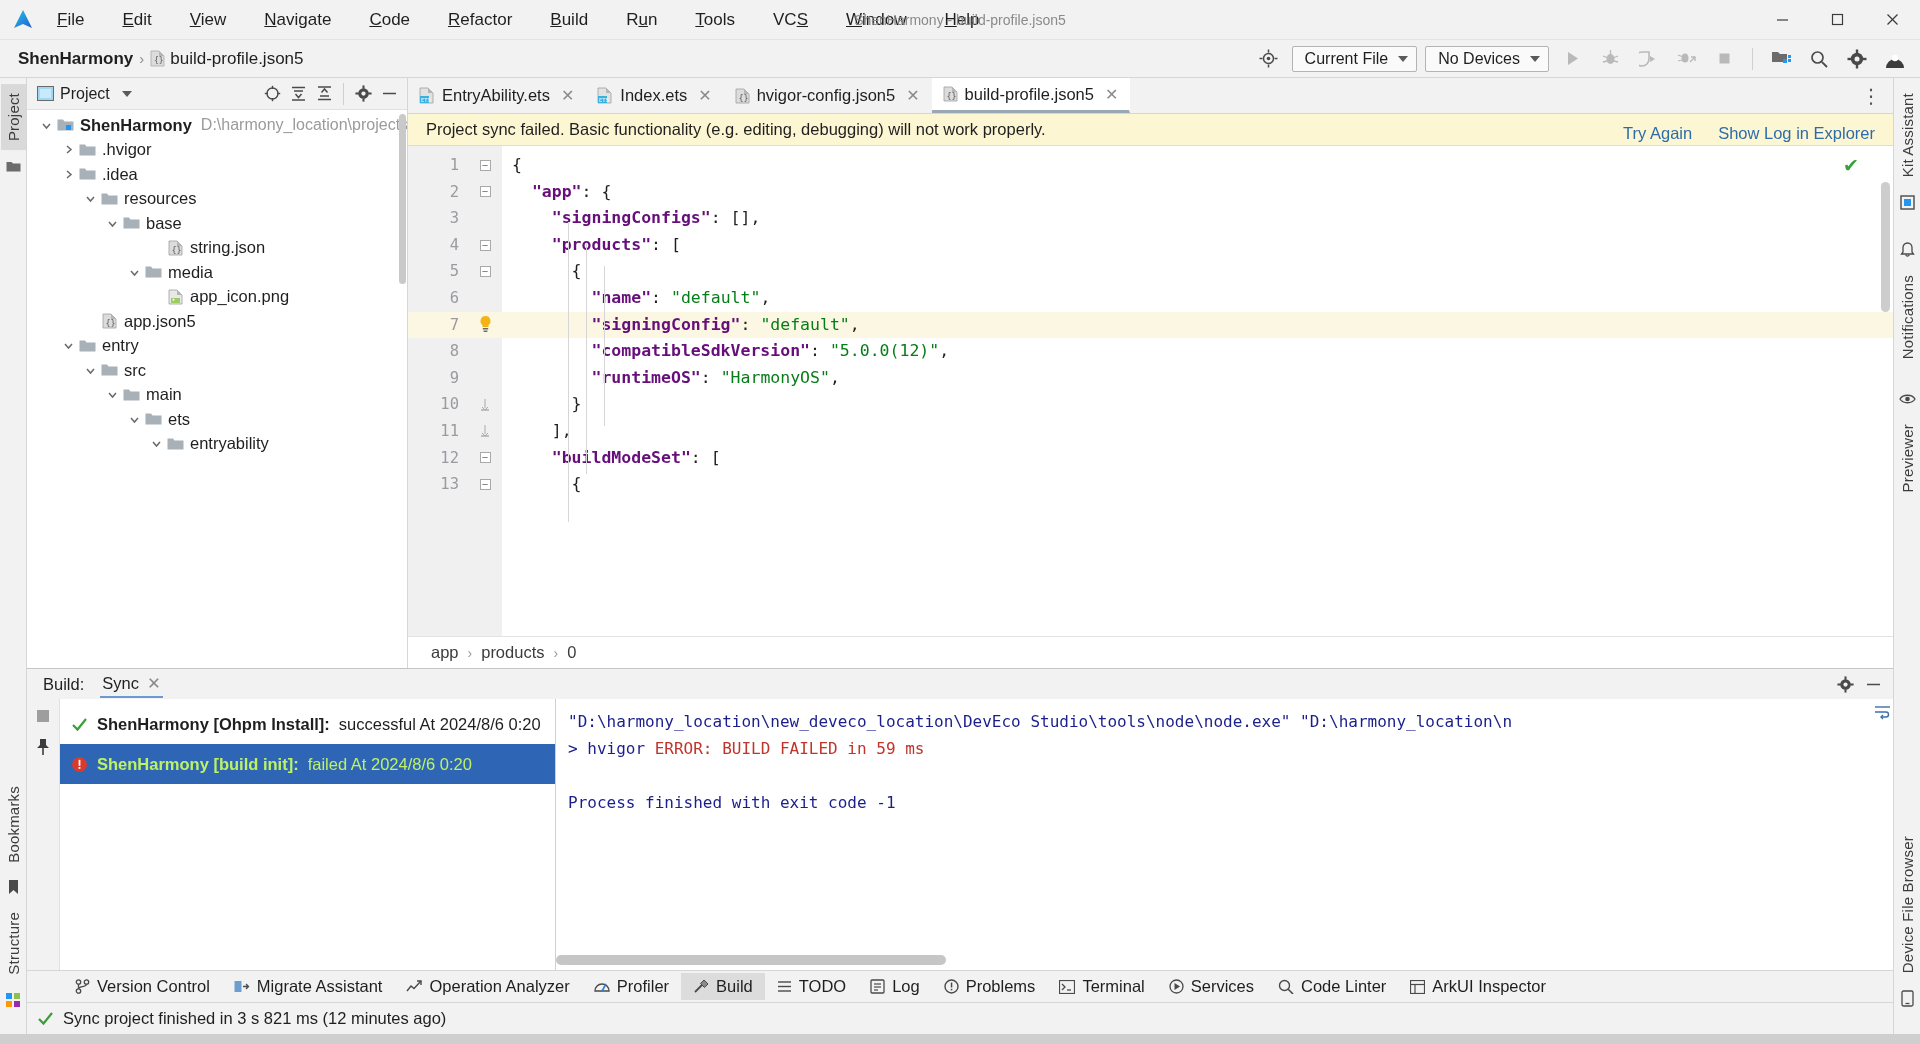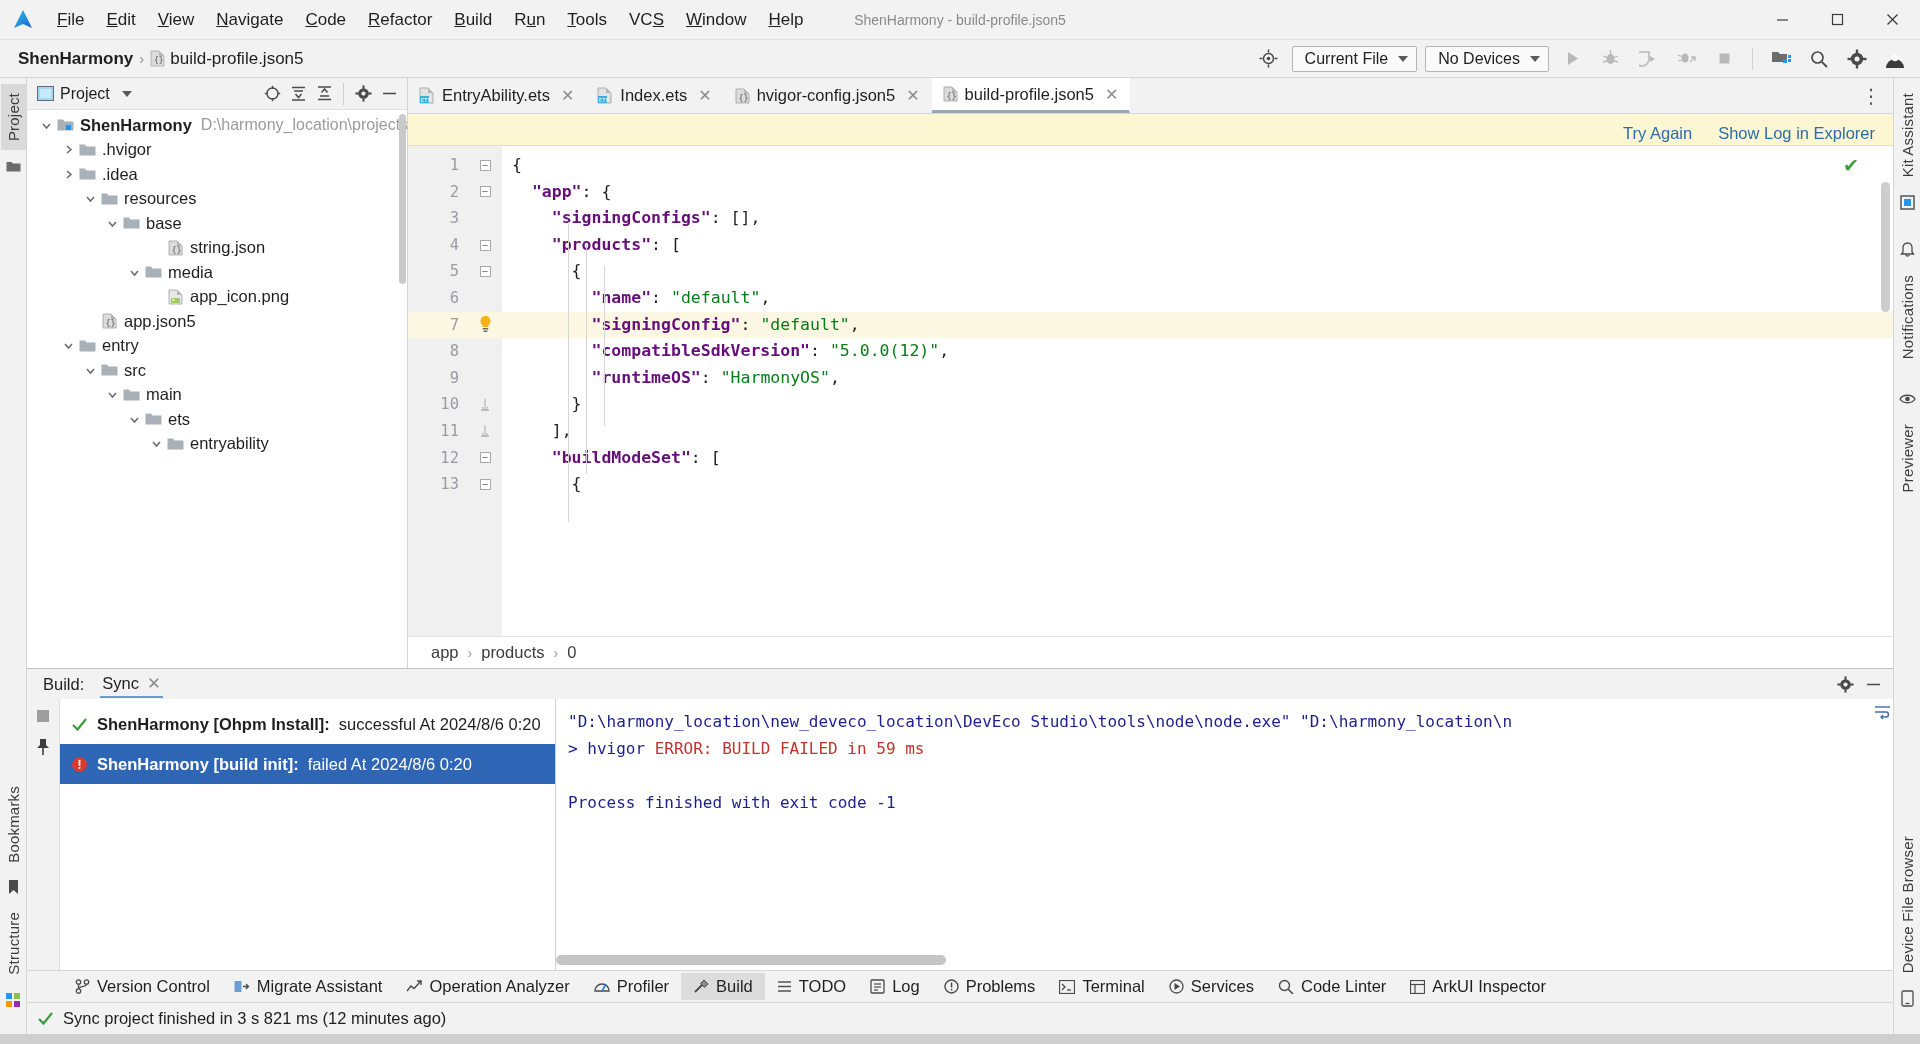--- a/index.html
+++ b/index.html
@@ -11,21 +11,21 @@
     background:#f2f2f2;
   }
   .app { width:1920px; height:1044px; display:flex; flex-direction:column; background:#f2f2f2; }
 
   
   .titlebar {
     height:40px; min-height:40px; display:flex; align-items:center;
     background:#f2f2f2; border-bottom:1px solid #e3e3e3; position:relative;
   }
   .logo { width:46px; display:flex; align-items:center; justify-content:center; }
-  .menu { display:flex; align-items:center; gap:0px; }
+  .menu { display:flex; align-items:center; gap:16px; }
   .menu-item {
     padding:4px 11px; font-size:17px; color:#1f1f1f; cursor:default; line-height:20px;
   }
   .menu-item u { text-decoration:underline; }
   .win-title {
     position:absolute; left:0; right:0; text-align:center; color:#8a8a8a; font-size:14px;
     pointer-events:none;
   }
   .win-ctl { margin-left:auto; display:flex; align-items:center; height:40px; z-index:2;}
   .win-btn { width:55px; height:40px; display:flex; align-items:center; justify-content:center; color:#3c3c3c;}
@@ -146,21 +146,21 @@
   .build-head { height:30px; min-height:30px; display:flex; align-items:center; gap:16px; padding:0 8px 0 16px; }
   .build-label { font-size:16.5px; color:#1f1f1f; }
   .build-tab { font-size:16.5px; color:#1f1f1f; display:flex; align-items:center; gap:8px; border-bottom:2px solid #6b9bd2; padding:3px 2px; }
   .build-tab .x { color:#8a8a8a; }
   .build-head-icons { margin-left:auto; display:flex; align-items:center; gap:4px; }
   .build-body { flex:1; display:flex; min-height:0; background:#fff; }
   .build-left { width:529px; min-width:529px; border-right:1px solid #d0d0d0; display:flex; background:#fff;}
   .bl-strip { width:33px; background:#f2f2f2; border-right:1px solid #e0e0e0; display:flex; flex-direction:column; align-items:center; padding-top:9px; gap:14px;}
   .bl-list { flex:1; padding-top:5px; }
   .brow { height:40px; display:flex; align-items:center; gap:9px; padding:0 11px; font-size:16.5px; }
-  .brow.sel { background:#2f65b5; color:#ffffff; }
+  .brow.sel { background:#2f65b5; color:#bef264; }
   .brow b { font-weight:bold; }
   .build-right { flex:1; position:relative; overflow:hidden; background:#fff; font-family:"DejaVu Sans Mono", monospace; font-size:16px; padding:9px 0 0 12px;}
   .cons-line { height:27px; line-height:27px; white-space:pre; }
   .cons-dark { color:#1b1f8c; }
   .cons-red { color:#c0342b; }
   .cons-blue { color:#1b1f8c; }
   .hscroll { position:absolute; left:0; bottom:5px; height:10px; width:390px; background:#c6c6c6; border-radius:5px; margin-left:0px;}
   .build-right-icons { position:absolute; right:2px; top:6px; display:flex; flex-direction:column; gap:9px; align-items:center;}
 
   
@@ -656,20 +656,21 @@
                     <text x="3.5" y="12.5" font-size="8.5" fill="#555" font-family="monospace">{}</text>
                   </svg>
                 </span>
                 <span>build-profile.json5</span>
                 <span class="x">✕</span>
               </div>
               <div class="tabs-gear">⋮</div>
           </div>
 
           <div class="banner">
+            <span>Project sync failed. Basic functionality (e.g. editing, debugging) will not work properly.</span>
             <span class="banner-links">
               <a>Try Again</a>
               <a>Show Log in Explorer</a>
             </span>
           </div>
 
           <div class="code-area">
             <div class="gutter" id="gutter">
                 <div class="ln">1</div>
                 <div class="ln">2</div>

